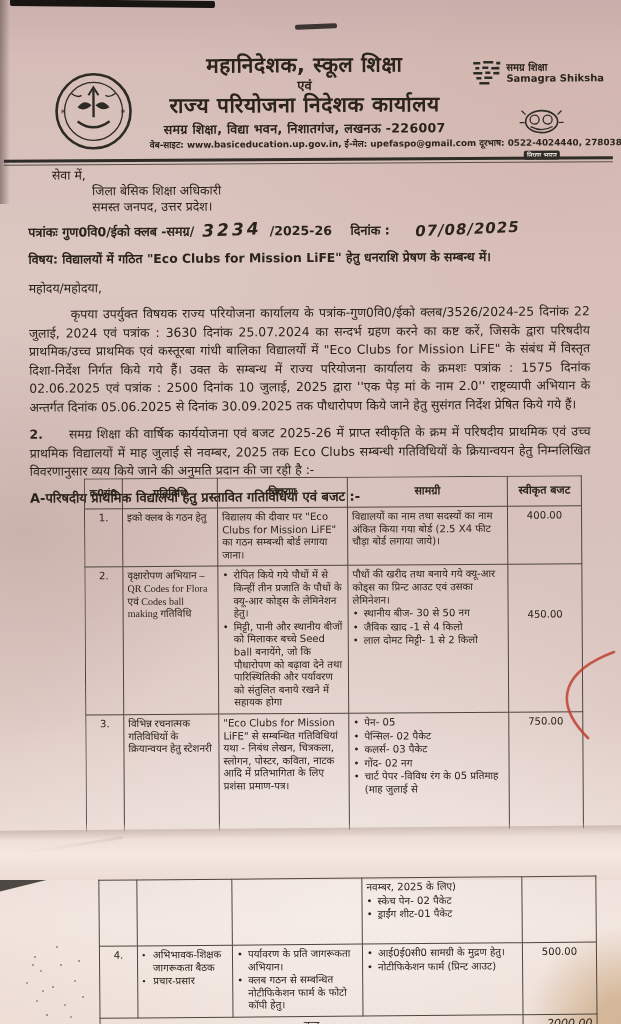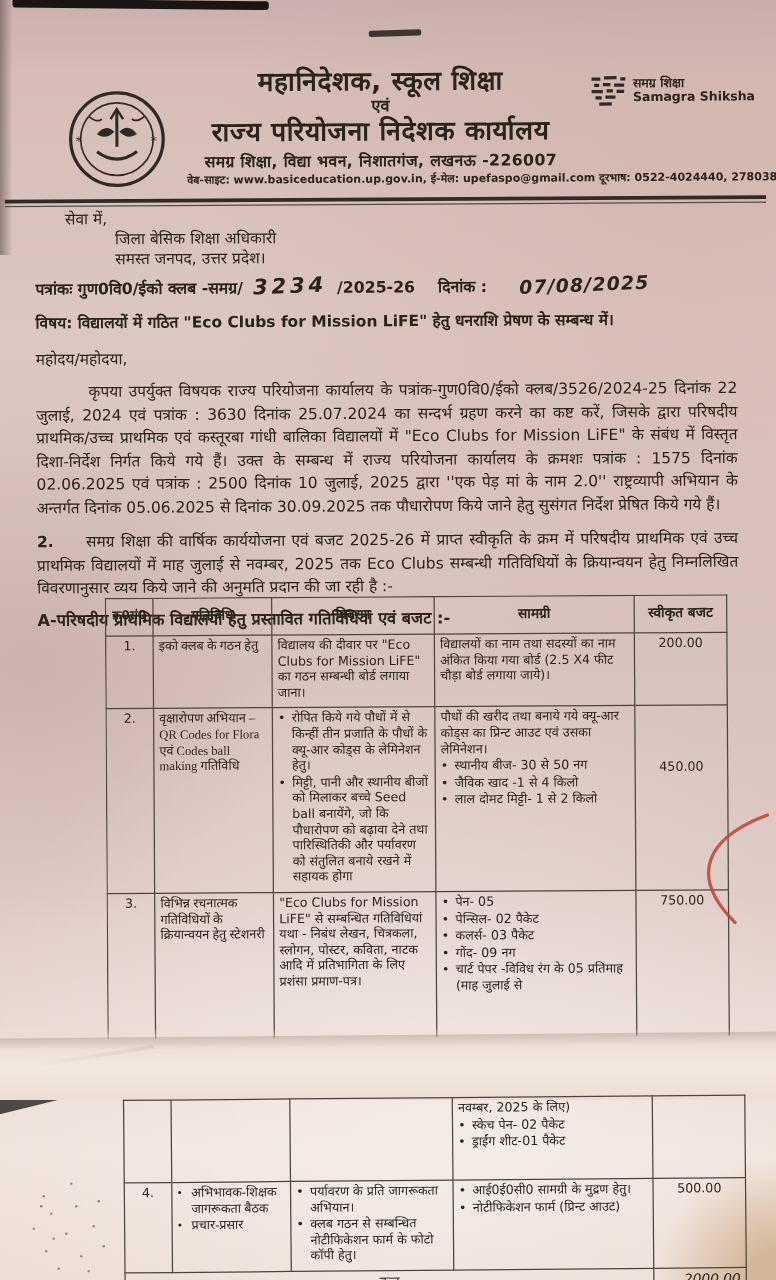--- a/index.html
+++ b/index.html
@@ -145,20 +145,30 @@
             <rect x="5" y="18" width="5" height="2.6"></rect>
               <rect x="13" y="17.5" width="8" height="2.6"></rect>
             <rect x="8" y="23" width="10" height="2.6"></rect>
           </g>
         </svg>
         <div class="samagra-text">
           <div>समग्र शिक्षा</div>
           <div>Samagra Shiksha</div>
         </div>
       </div>
+      <div class="nipun">
+        <svg width="46" height="36" viewBox="0 0 46 36">
+          <ellipse cx="23" cy="19" rx="16" ry="11" fill="none" stroke="#2e2a26" stroke-width="1.6"></ellipse>
+          <circle cx="16" cy="17" r="4.5" fill="none" stroke="#2e2a26" stroke-width="1.3"></circle>
+          <circle cx="29" cy="17" r="4.5" fill="none" stroke="#2e2a26" stroke-width="1.3"></circle>
+          <path d="M12,24 q11,6 22,0" stroke="#2e2a26" stroke-width="1.3" fill="none"></path>
+          <path d="M3,8 l4,4 M43,8 l-4,4 M1,20 l5,0 M45,20 l-5,0" stroke="#2e2a26" stroke-width="1.2"></path>
+        </svg>
+        <div class="nipun-caption">निपुण भारत</div>
+      </div>
     </div>
 
     <div class="rule-thick"></div>
     <div class="rule-thin"></div>
 
     <div class="body-block">
 
       <div class="recipient">
         <div>सेवा में,</div>
         <div class="indent">जिला बेसिक शिक्षा अधिकारी</div>
@@ -208,21 +218,21 @@
           <td class="c-desc">
                 <div class="cell-line">
                   <span class="line-text">विद्यालय की दीवार पर "Eco Clubs for Mission LiFE" का गठन सम्बन्धी बोर्ड लगाया जाना।</span>
                 </div>
               </td>
           <td class="c-mat">
                 <div class="cell-line">
                   <span class="line-text">विद्यालयों का नाम तथा सदस्यों का नाम अंकित किया गया बोर्ड (2.5 X4 फीट चौड़ा बोर्ड लगाया जाये)।</span>
                 </div>
               </td>
-          <td class="c-bud">200.00</td>
+          <td class="c-bud">400.00</td>
         </tr>
         <tr class="r2">
           <td class="c-sn">2.</td>
           <td class="c-act">
                 <div class="cell-line">
                   <span class="line-text">वृक्षारोपण अभियान – QR Codes for Flora एवं Codes ball making गतिविधि</span>
                 </div>
               </td>
           <td class="c-desc">
                 <div class="cell-line">
@@ -273,21 +283,21 @@
                 <div class="cell-line">
                   <span class="bullet">•</span>
                   <span class="line-text">पेन्सिल- 02 पैकेट</span>
                 </div>
                 <div class="cell-line">
                   <span class="bullet">•</span>
                   <span class="line-text">कलर्स- 03 पैकेट</span>
                 </div>
                 <div class="cell-line">
                   <span class="bullet">•</span>
-                  <span class="line-text">गोंद- 09 नग</span>
+                  <span class="line-text">गोंद- 02 नग</span>
                 </div>
                 <div class="cell-line">
                   <span class="bullet">•</span>
                   <span class="line-text">चार्ट पेपर -विविध रंग के 05 प्रतिमाह (माह जुलाई से</span>
                 </div>
               </td>
           <td class="c-bud">750.00</td>
         </tr>
       </tbody>
         </table>

